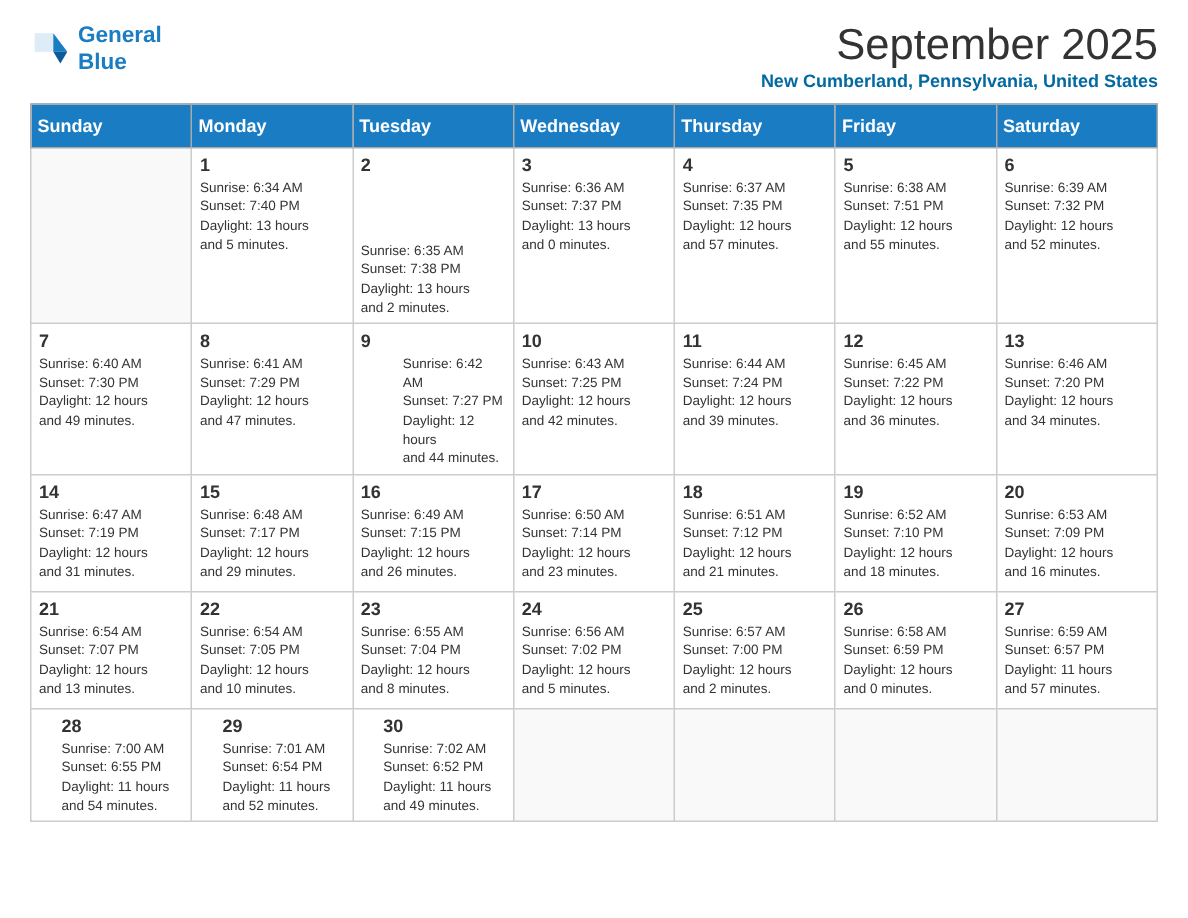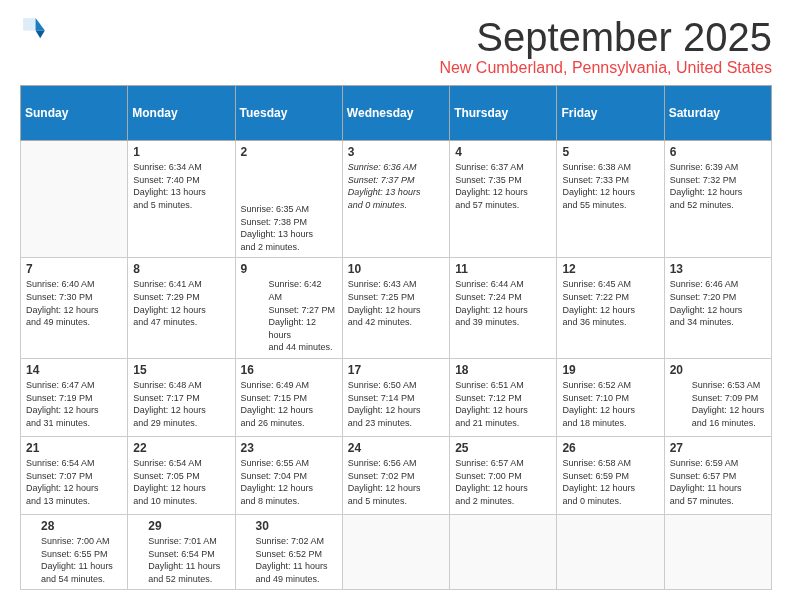--- a/index.html
+++ b/index.html
@@ -36,41 +36,41 @@
       color: #1a7dc4;
     }
     .logo-icon {
       width: 28px;
       height: 28px;
     }
     .title-block {
       text-align: right;
     }
     .month-title {
-      font-size: 40px;
+      font-size: 29px;
       font-weight: normal;
       color: #333;
       line-height: 1.1;
     }
     .location-title {
-      font-size: 16px;
-      color: #ef4444;
-      font-weight: normal;
+      font-size: 12px;
+      color: #0369a1;
+      font-weight: bold;
     }
     .calendar {
       width: 100%;
       border-collapse: collapse;
       table-layout: fixed;
     }
     .calendar th {
       background-color: #1a7dc4;
       color: #fff;
       font-size: 12px;
       font-weight: bold;
-      padding: 20px 4px;
+      padding: 7px 4px;
       text-align: left;
       border: 1px solid #aaa;
     }
     .calendar td {
       border: 1px solid #ccc;
       vertical-align: top;
       padding: 4px 5px;
       font-size: 9.5px;
       color: #333;
       height: 78px;
@@ -99,20 +99,24 @@
 <body>
 
 <div class="page">
   <div class="header">
     <div class="logo">
       <svg class="logo-icon" viewBox="0 0 36 36">
         <polygon points="20,4 32,20 20,20" fill="#1a7dc4"></polygon>
         <polygon points="20,20 32,20 26,30" fill="#0d5a99"></polygon>
         <rect x="4" y="4" width="16" height="16" fill="#1a7dc4" opacity="0.15"></rect>
       </svg>
+      <div class="logo-text">
+        <div><span>General</span></div>
+        <div><span style="color:#1a7dc4;">Blue</span></div>
+      </div>
     </div>
     <div class="title-block">
       <div class="month-title">September 2025</div>
       <div class="location-title">New Cumberland, Pennsylvania, United States</div>
     </div>
   </div>
 
   <table class="calendar">
     <thead>
       <tr>
@@ -137,36 +141,36 @@
           </td>
           <td>
             <span class="day-number">2</span>
             <div class="day-info" style="white-space: pre-line; margin-top: 44px;">Sunrise: 6:35 AM
 Sunset: 7:38 PM
 Daylight: 13 hours
 and 2 minutes.</div>
           </td>
           <td>
             <span class="day-number">3</span>
-            <div class="day-info" style="white-space: pre-line; font-style: italic;">Sunrise: 6:36 AM
+            <div class="day-info" style="white-space: pre-line;">Sunrise: 6:36 AM
 Sunset: 7:37 PM
 Daylight: 13 hours
 and 0 minutes.</div>
           </td>
           <td>
             <span class="day-number">4</span>
             <div class="day-info" style="white-space: pre-line;">Sunrise: 6:37 AM
 Sunset: 7:35 PM
 Daylight: 12 hours
 and 57 minutes.</div>
           </td>
           <td>
             <span class="day-number">5</span>
             <div class="day-info" style="white-space: pre-line;">Sunrise: 6:38 AM
-Sunset: 7:33 PM
+Sunset: 7:51 PM
 Daylight: 12 hours
 and 55 minutes.</div>
           </td>
           <td>
             <span class="day-number">6</span>
             <div class="day-info" style="white-space: pre-line;">Sunrise: 6:39 AM
 Sunset: 7:32 PM
 Daylight: 12 hours
 and 52 minutes.</div>
           </td>
@@ -260,21 +264,21 @@
           </td>
           <td>
             <span class="day-number">19</span>
             <div class="day-info" style="white-space: pre-line;">Sunrise: 6:52 AM
 Sunset: 7:10 PM
 Daylight: 12 hours
 and 18 minutes.</div>
           </td>
           <td>
             <span class="day-number">20</span>
-            <div class="day-info" style="white-space: pre-line; margin-left: 22px;">Sunrise: 6:53 AM
+            <div class="day-info" style="white-space: pre-line;">Sunrise: 6:53 AM
 Sunset: 7:09 PM
 Daylight: 12 hours
 and 16 minutes.</div>
           </td>
         </tr>
         <tr>
           <td>
             <span class="day-number">21</span>
             <div class="day-info" style="white-space: pre-line;">Sunrise: 6:54 AM
 Sunset: 7:07 PM

